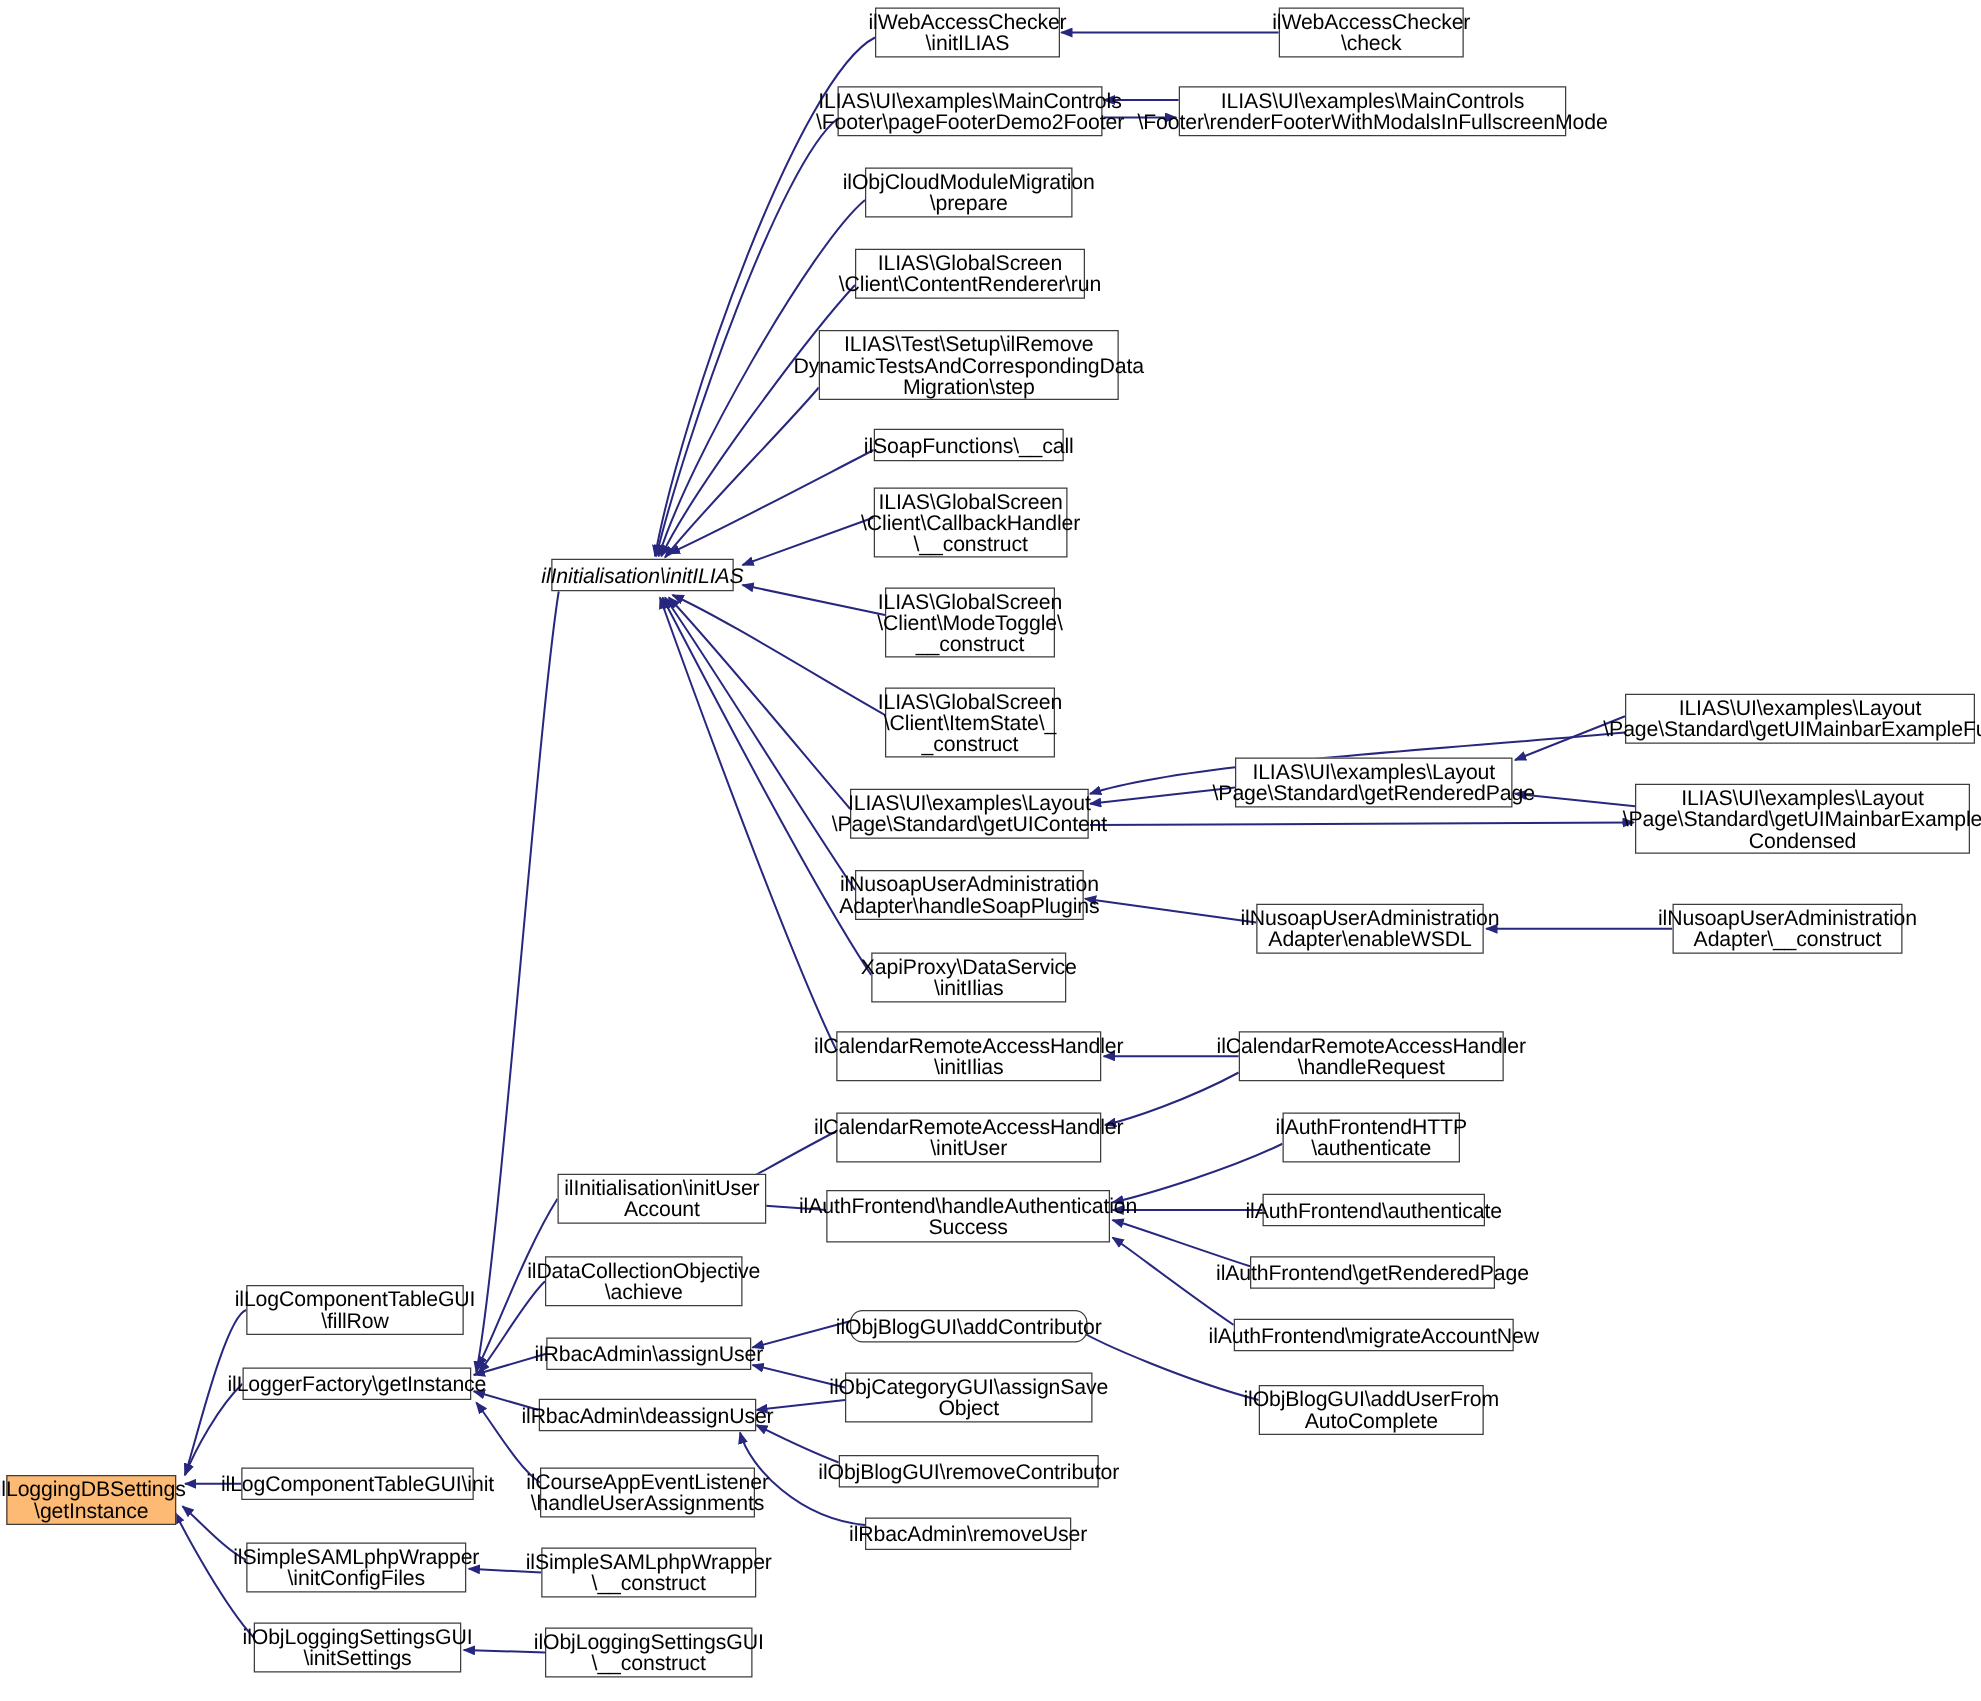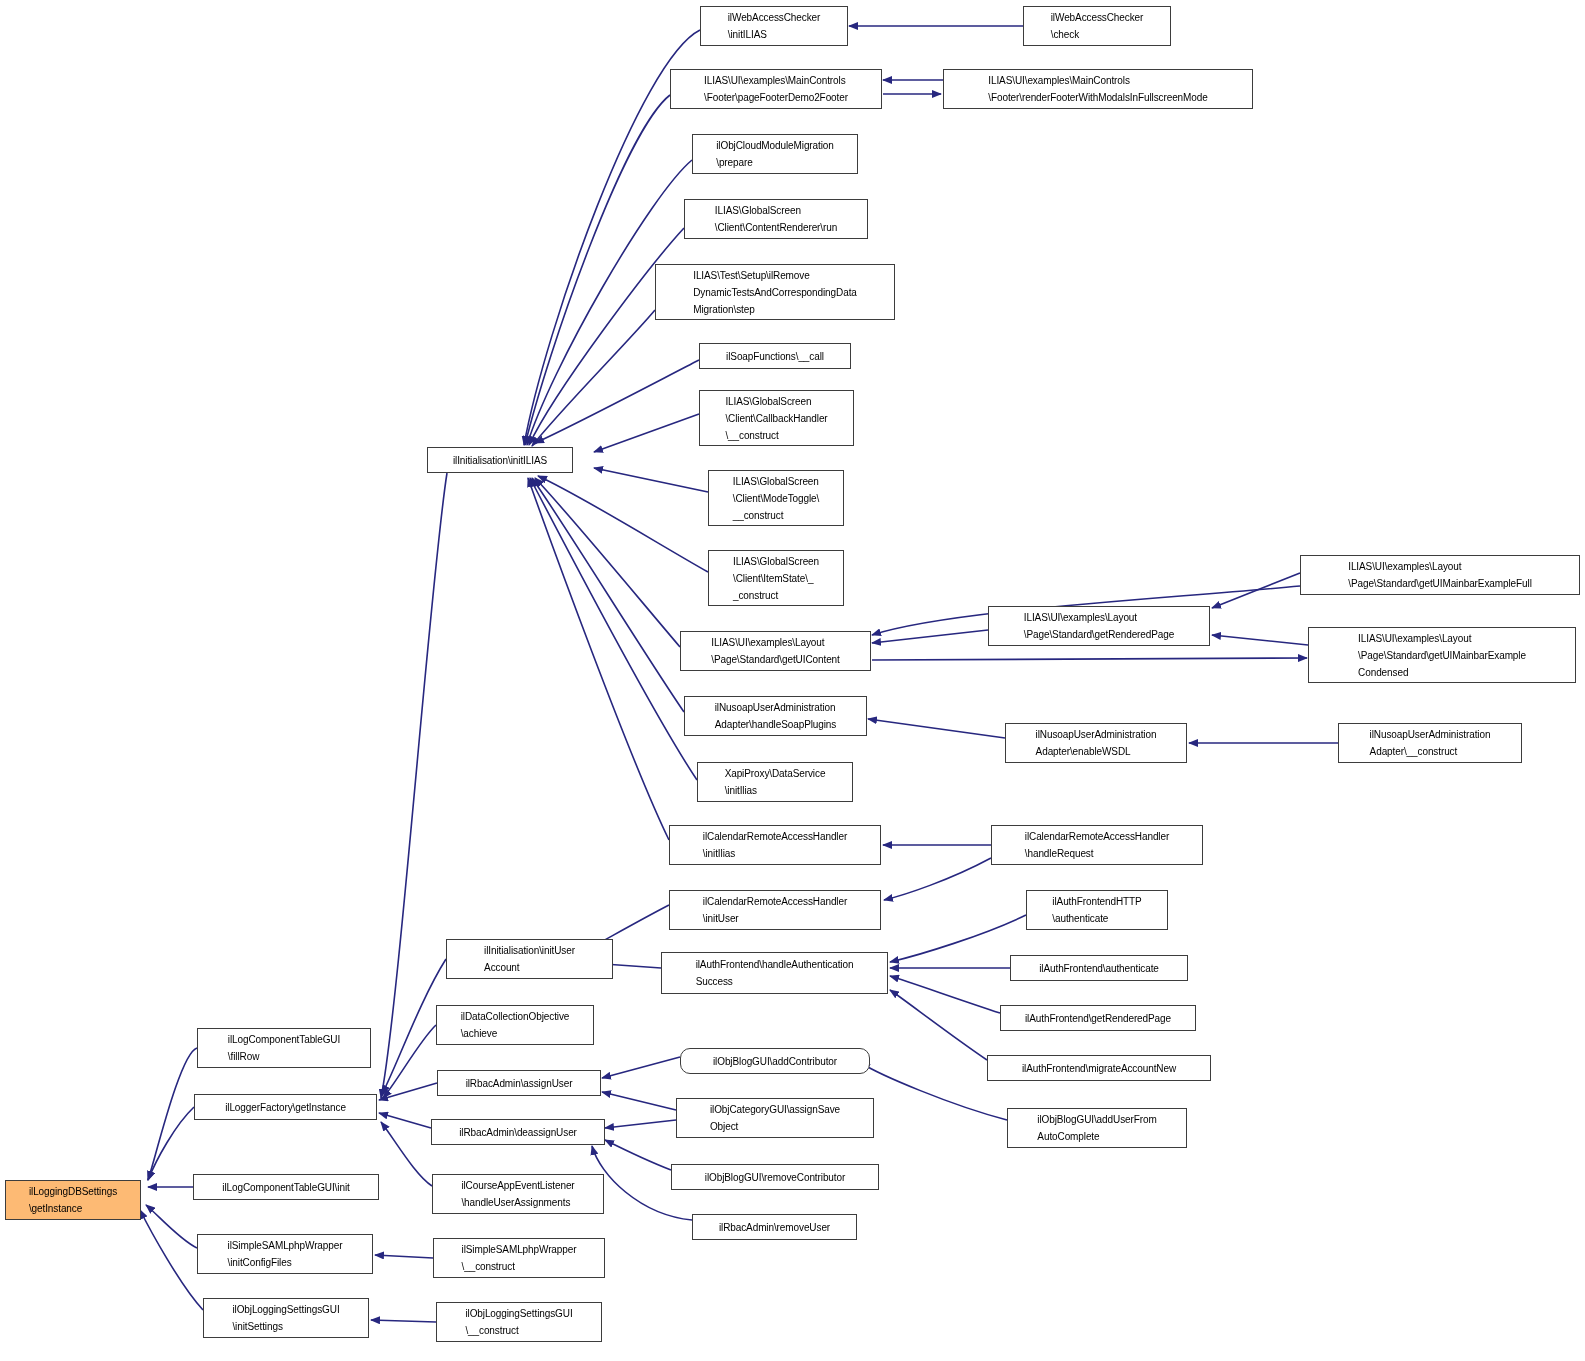--- a/index.html
+++ b/index.html
@@ -21,23 +21,23 @@
     width:1585px;
     height:1361px;
     pointer-events:none;
   }
   .node{
     position:absolute;
     box-sizing:border-box;
     border:1px solid #3d3d3d;
     background:#ffffff;
     color:#000000;
-    font-size:10px;
+    font-size:17px;
     line-height:17px;
-    text-align:left;
+    text-align:center;
     display:flex;
     align-items:center;
     justify-content:center;
     padding:2px 5px;
     white-space:pre-line;
     letter-spacing:-0.1px;
     z-index:2;
   }
   .node.highlight{
     background:#fdba74;
@@ -112,21 +112,21 @@
       <div class="node highlight" style="left: 5px; top: 1168px; width: 136px; height: 40px;">ilLoggingDBSettings
 \getInstance</div>
       <div class="node" style="left: 197px; top: 1028px; width: 174px; height: 40px;">ilLogComponentTableGUI
 \fillRow</div>
       <div class="node" style="left: 194px; top: 1094px; width: 183px; height: 26px;">ilLoggerFactory\getInstance</div>
       <div class="node" style="left: 193px; top: 1174px; width: 186px; height: 26px;">ilLogComponentTableGUI\init</div>
       <div class="node" style="left: 197px; top: 1234px; width: 176px; height: 40px;">ilSimpleSAMLphpWrapper
 \initConfigFiles</div>
       <div class="node" style="left: 203px; top: 1298px; width: 166px; height: 40px;">ilObjLoggingSettingsGUI
 \initSettings</div>
-      <div class="node" style="left: 427px; top: 447px; width: 146px; height: 26px;">ilInitialisation\initILIAS</div>
+      <div class="node" style="left: 441px; top: 447px; width: 146px; height: 26px; font-style: italic;">ilInitialisation\initILIAS</div>
       <div class="node" style="left: 446px; top: 939px; width: 167px; height: 40px;">ilInitialisation\initUser
 Account</div>
       <div class="node" style="left: 436px; top: 1005px; width: 158px; height: 40px;">ilDataCollectionObjective
 \achieve</div>
       <div class="node" style="left: 437px; top: 1070px; width: 164px; height: 26px;">ilRbacAdmin\assignUser</div>
       <div class="node" style="left: 431px; top: 1119px; width: 174px; height: 26px;">ilRbacAdmin\deassignUser</div>
       <div class="node" style="left: 432px; top: 1174px; width: 172px; height: 40px;">ilCourseAppEventListener
 \handleUserAssignments</div>
       <div class="node" style="left: 433px; top: 1238px; width: 172px; height: 40px;">ilSimpleSAMLphpWrapper
 \__construct</div>

